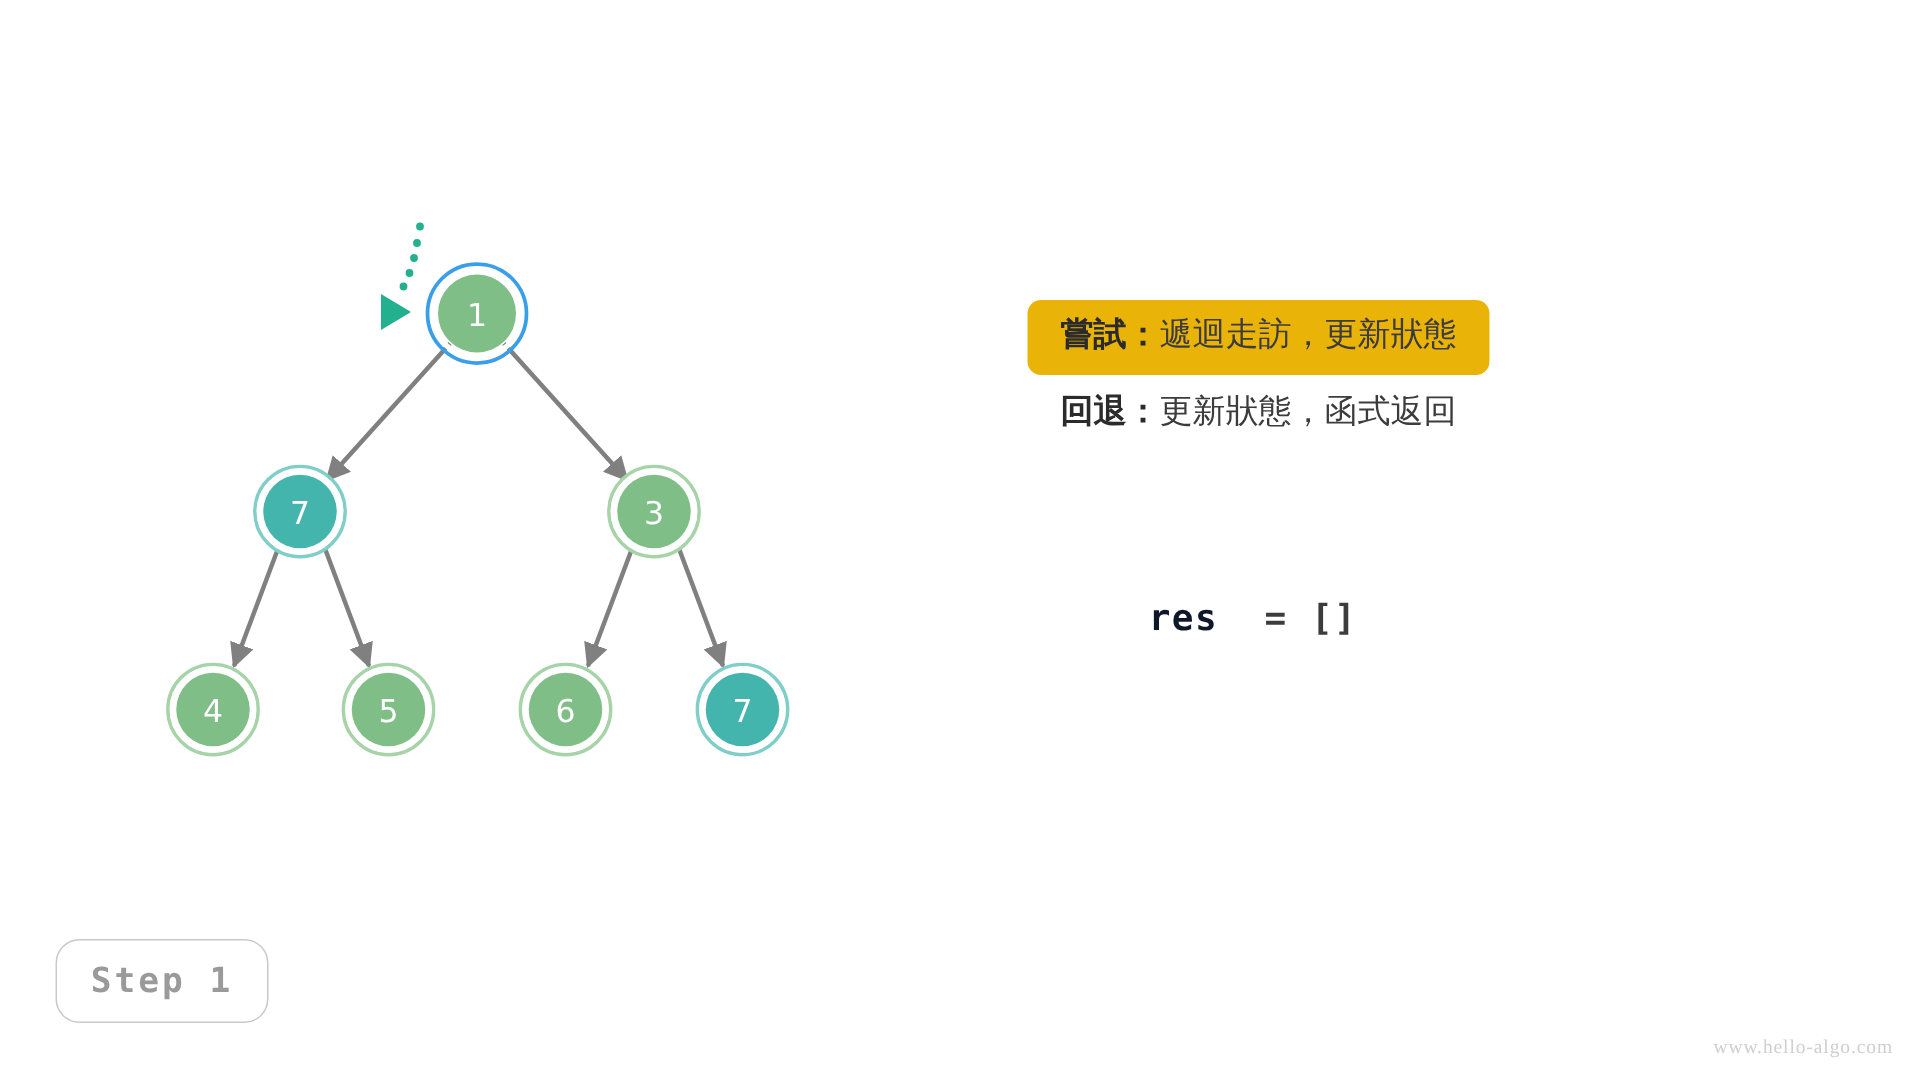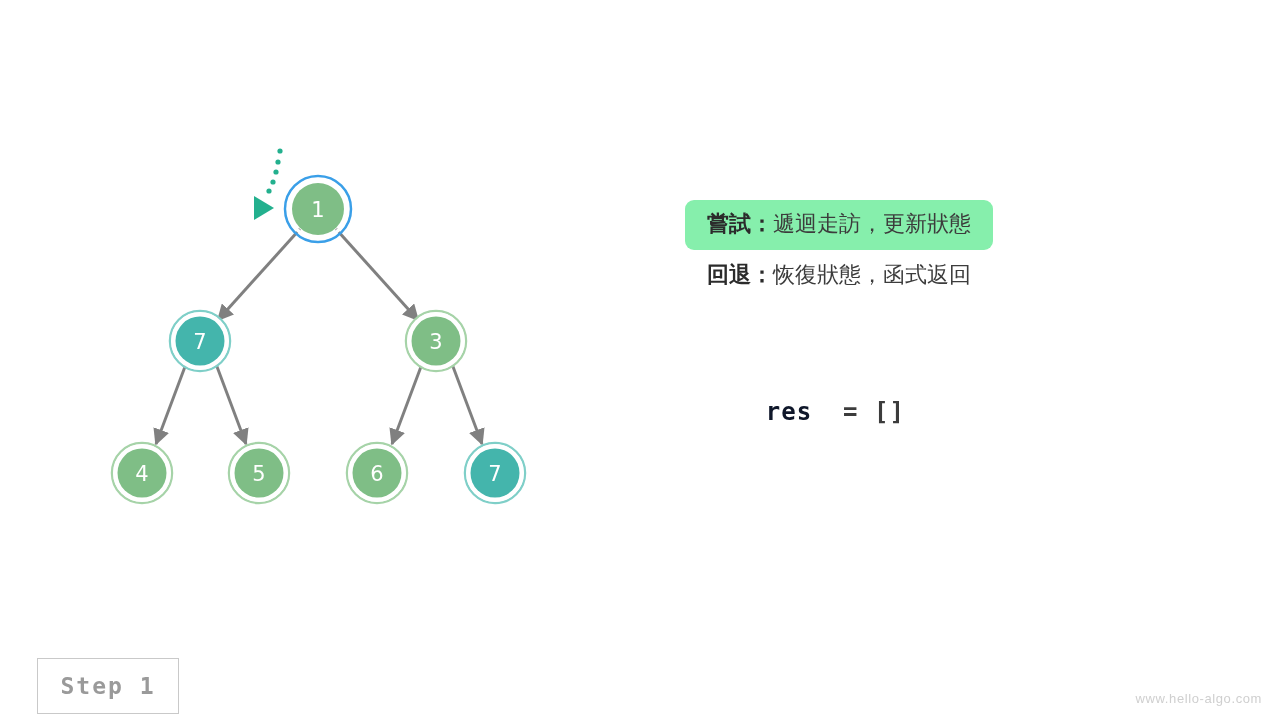--- a/index.html
+++ b/index.html
@@ -52,21 +52,21 @@
     line-height: 1;
     white-space: nowrap;
   }
   .cn-line .kw {
     font-weight: bold;
     color: #2b2b2b;
   }
 
   #try-row {
     display: inline-block;
-    background: #86efac;
+    background: #eab308;
     border-radius: 9px;
     padding: 13px 22px 15px 22px;
     margin-left: 0px;
   }
   #back-row {
     display: block;
     padding: 14px 22px 0 22px;
   }
 
   .code-line {
@@ -82,45 +82,45 @@
   #res-line  { margin-top: 84px; }
 
   .var-path { color: #1f7fc4; }
   .var-res  { color: #0f172a; }
   .code-rest { color: #3c3c3c; }
 
   
   #step-badge {
     position: absolute;
     left: 37px;
-    top: 658px;
+    top: 626px;
     width: 142px;
     height: 56px;
     border: 1.5px solid #c9c9c9;
-    border-radius: 0;
+    border-radius: 16px;
     display: flex;
     align-items: center;
     justify-content: center;
     box-sizing: border-box;
     background: #ffffff;
   }
   #step-badge-text {
     font-family: "DejaVu Sans Mono", "Liberation Mono", monospace;
     font-size: 23px;
     font-weight: bold;
     letter-spacing: 2px;
     color: #9a9a9a;
   }
 
   
   #watermark {
     position: absolute;
     right: 18px;
     bottom: 14px;
-    font-family: Liberation Sans, sans-serif;
+    font-family: Liberation Serif, serif;
     font-size: 13px;
     letter-spacing: 0.6px;
     color: #cfcfcf;
   }
 </style>
 </head>
 <body>
 
 <div id="tree-diagram">
   <svg id="tree-svg" width="660" height="720" viewBox="0 0 660 720">
@@ -199,21 +199,21 @@
   </svg>
 </div>
 
 <div id="info-panel">
 
   <div id="try-row" class="cn-line">
     <span class="kw">嘗試：</span><span>遞迴走訪，更新狀態</span>
   </div>
 
   <div id="back-row" class="cn-line">
-    <span class="kw">回退：</span><span>恢復狀態，函式返回</span>
+    <span class="kw">回退：</span><span>更新狀態，函式返回</span>
   </div>
 
 
   <div id="res-line" class="code-line">
     <span class="var-res">res</span><span class="code-rest">  = []</span>
   </div>
 
 </div>
 
 <div id="step-badge">

